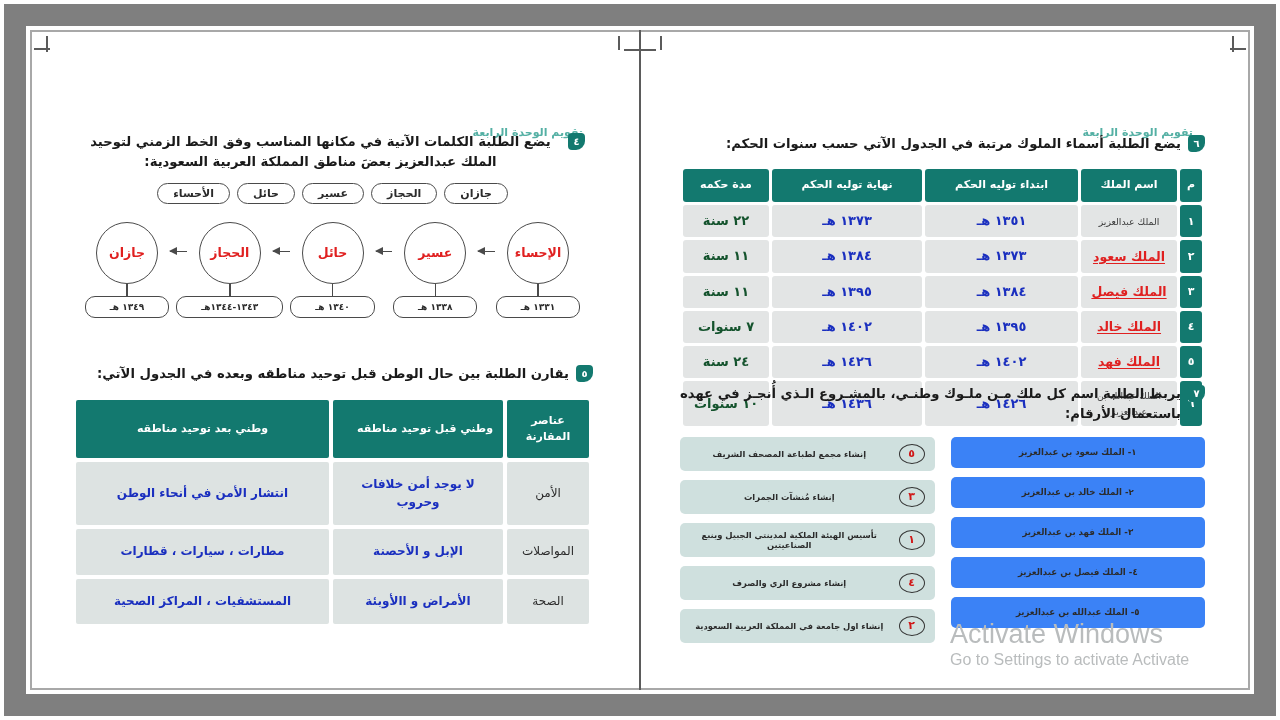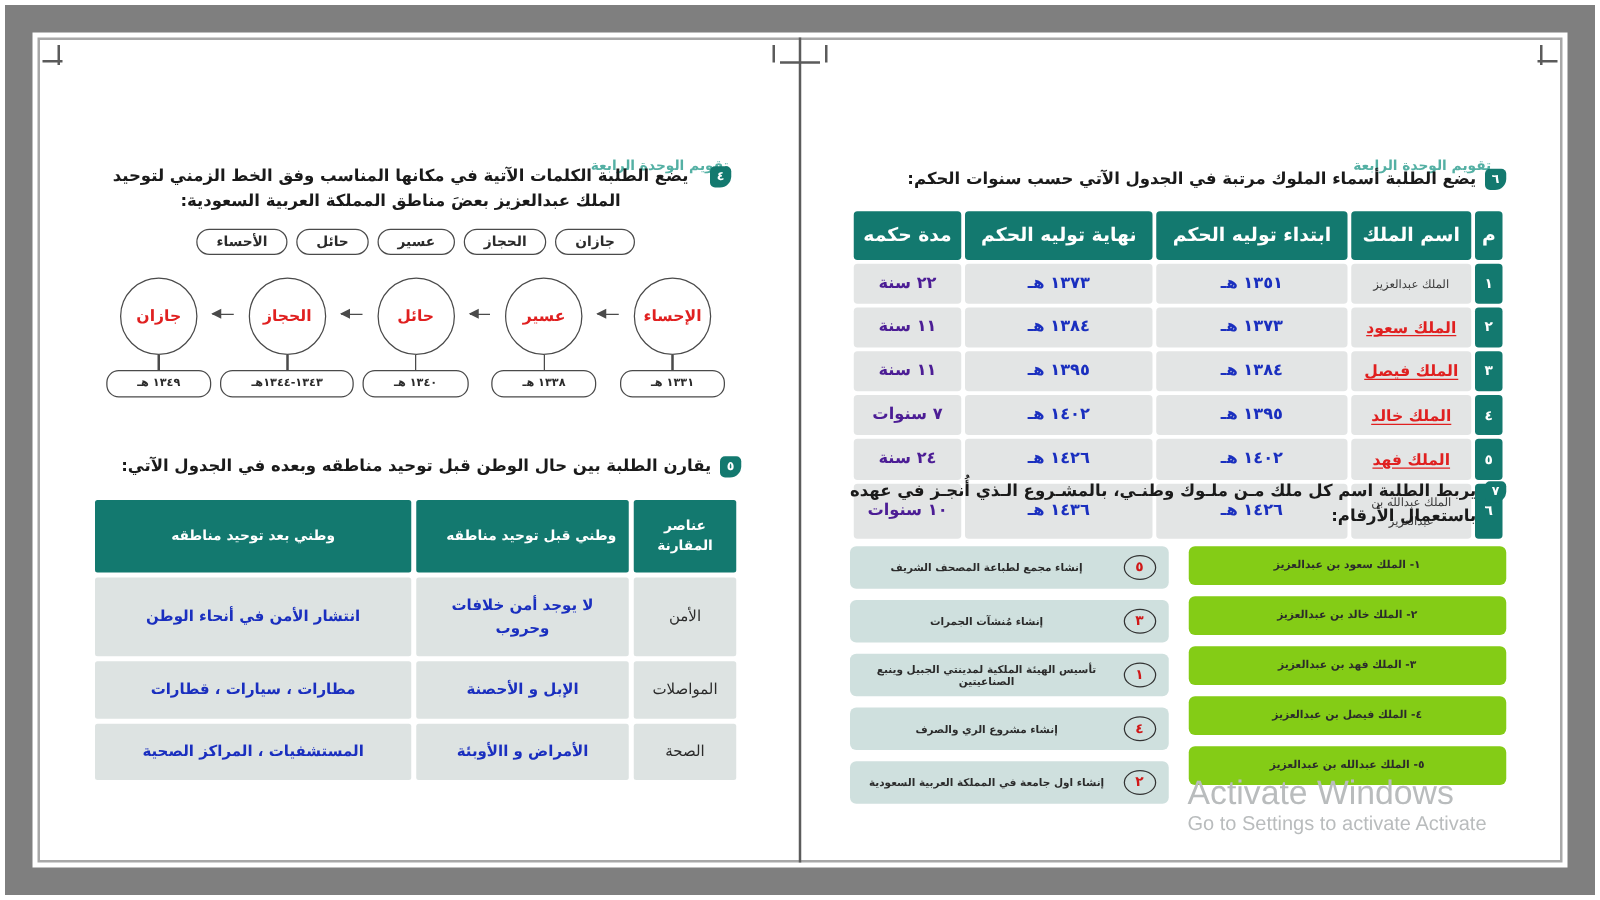--- a/index.html
+++ b/index.html
@@ -109,21 +109,21 @@
   
   table.sheet-table {
     border-collapse: separate;
     border-spacing: 3px;
     direction: rtl;
     width: 100%;
   }
   table.sheet-table th {
     background: #13796f;
     color: #ffffff;
-    font-size: 15px;
+    font-size: 11px;
     font-weight: bold;
     padding: 9px 4px;
     border-radius: 3px;
     line-height: 1.35;
     text-align: center;
     vertical-align: middle;
   }
   table.sheet-table td {
     background: #e3e5e5;
     font-size: 11px;
@@ -144,21 +144,21 @@
 
   .king-print { color: #3a3a3a; font-size: 9.3px; font-weight: normal; }
   .king-ans {
     color: #e02020;
     font-weight: bold;
     font-size: 12.5px;
     text-decoration: underline;
     text-underline-offset: 2px;
   }
   .date-ans { color: #1a2fbf; font-weight: bold; font-size: 13px; }
-  .dur-ans  { color: #4c1d95; font-weight: bold; font-size: 13px; }
+  .dur-ans  { color: #14532d; font-weight: bold; font-size: 13px; }
 
   
   table.cmp-table { border-collapse: separate; border-spacing: 4px; direction: rtl; width: 100%; }
   table.cmp-table th {
     background: #13796f; color: #fff; font-size: 11px; font-weight: bold;
     padding: 13px 4px; border-radius: 2px; line-height: 1.45; text-align: center;
   }
   table.cmp-table td {
     background: #dde3e2; font-size: 12px; padding: 14px 6px;
     text-align: center; vertical-align: middle; border-radius: 2px; line-height: 1.45;
@@ -207,21 +207,21 @@
     content: ""; position: absolute; left: -1px; top: -4px;
     border-top: 4.5px solid transparent;
     border-bottom: 4.5px solid transparent;
     border-right: 8px solid #4a4a4a;
   }
 
   
   .match-wrap { display: flex; direction: rtl; gap: 16px; margin-top: 12px; }
   .match-col { flex: 1 1 0; display: flex; flex-direction: column; gap: 9px; }
   .match-pill-right {
-    background: #84cc16; border-radius: 5px;
+    background: #3b82f6; border-radius: 5px;
     padding: 9px 10px; font-size: 8.6px; font-weight: bold;
     color: #2b2b2b; text-align: center; min-height: 31px;
     display: flex; align-items: center; justify-content: center;
   }
   .match-pill-left {
     background: #cfe0de; border-radius: 5px;
     padding: 7px 8px; min-height: 31px;
     display: flex; align-items: center; direction: rtl; gap: 8px;
   }
   .match-num {

